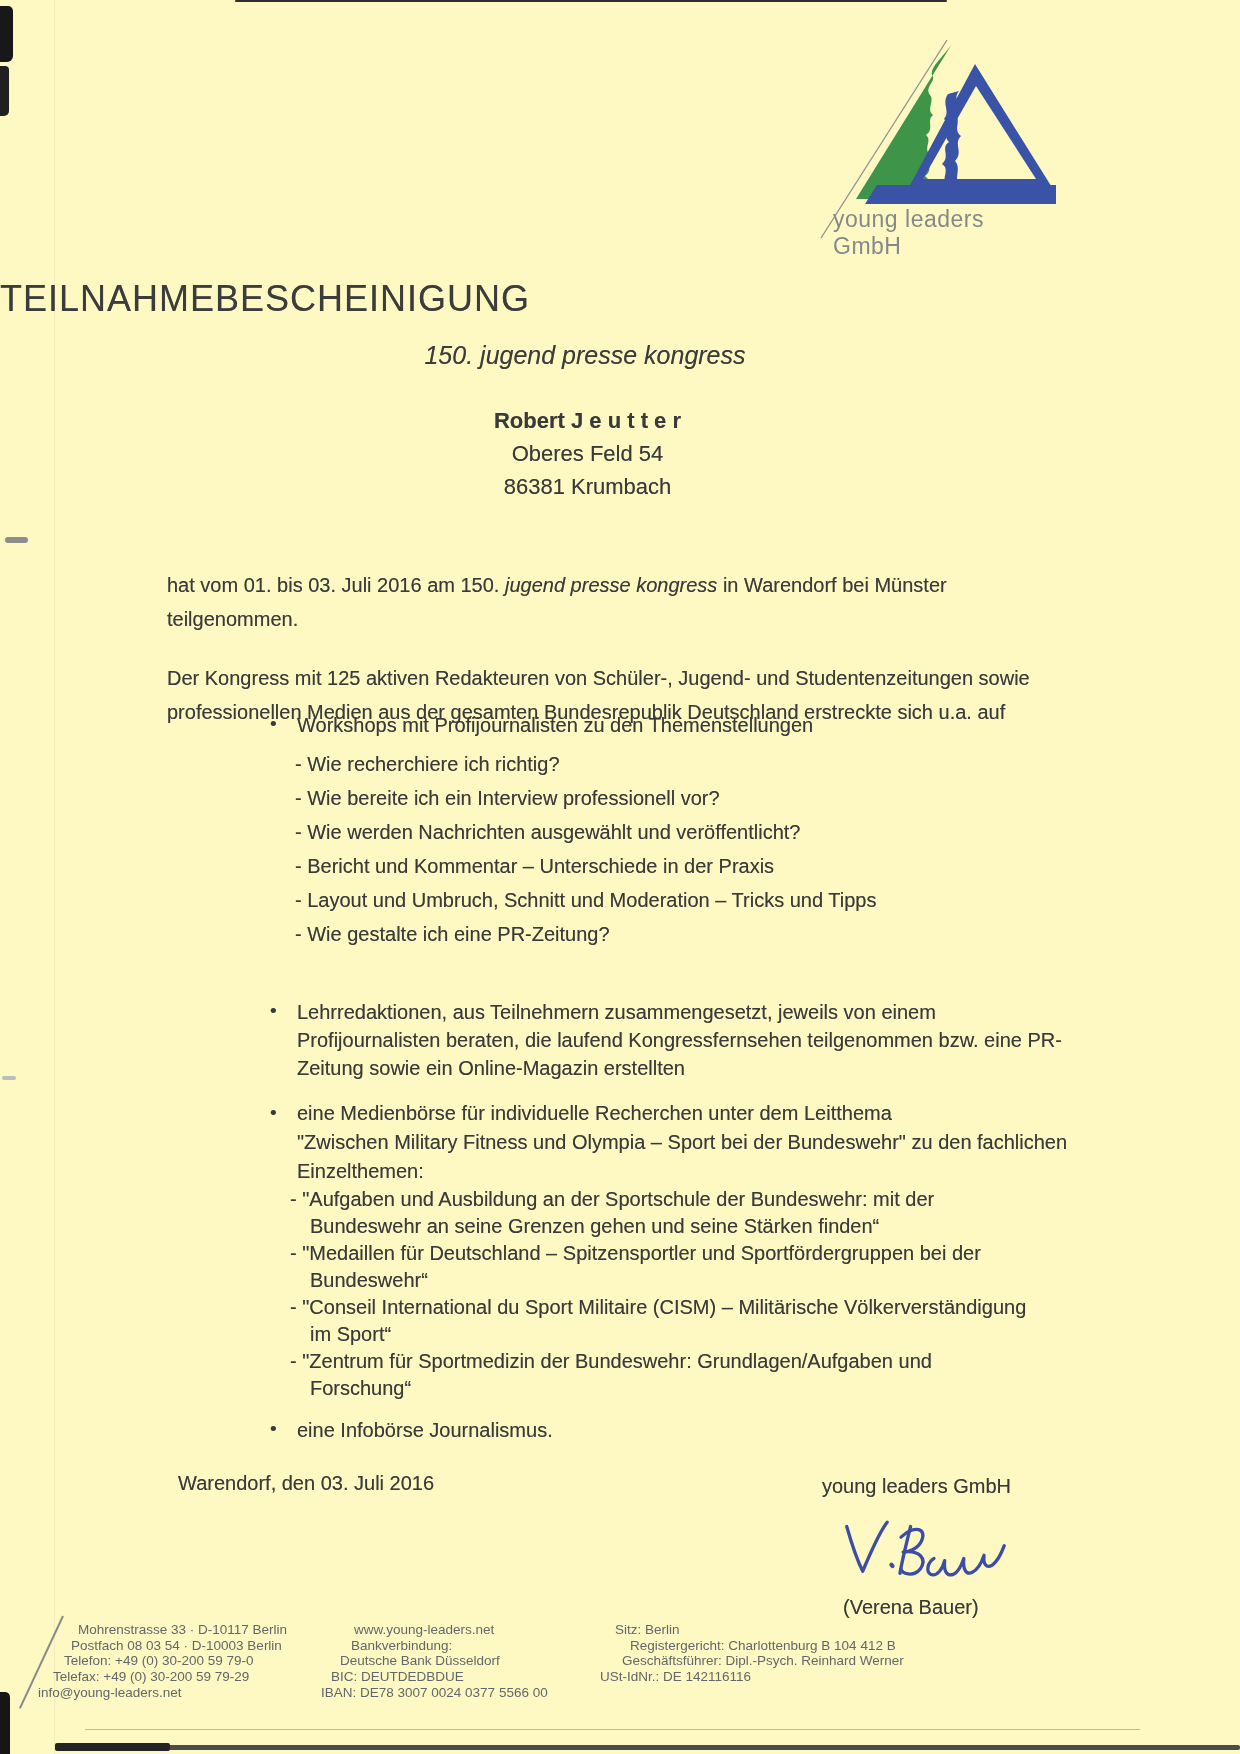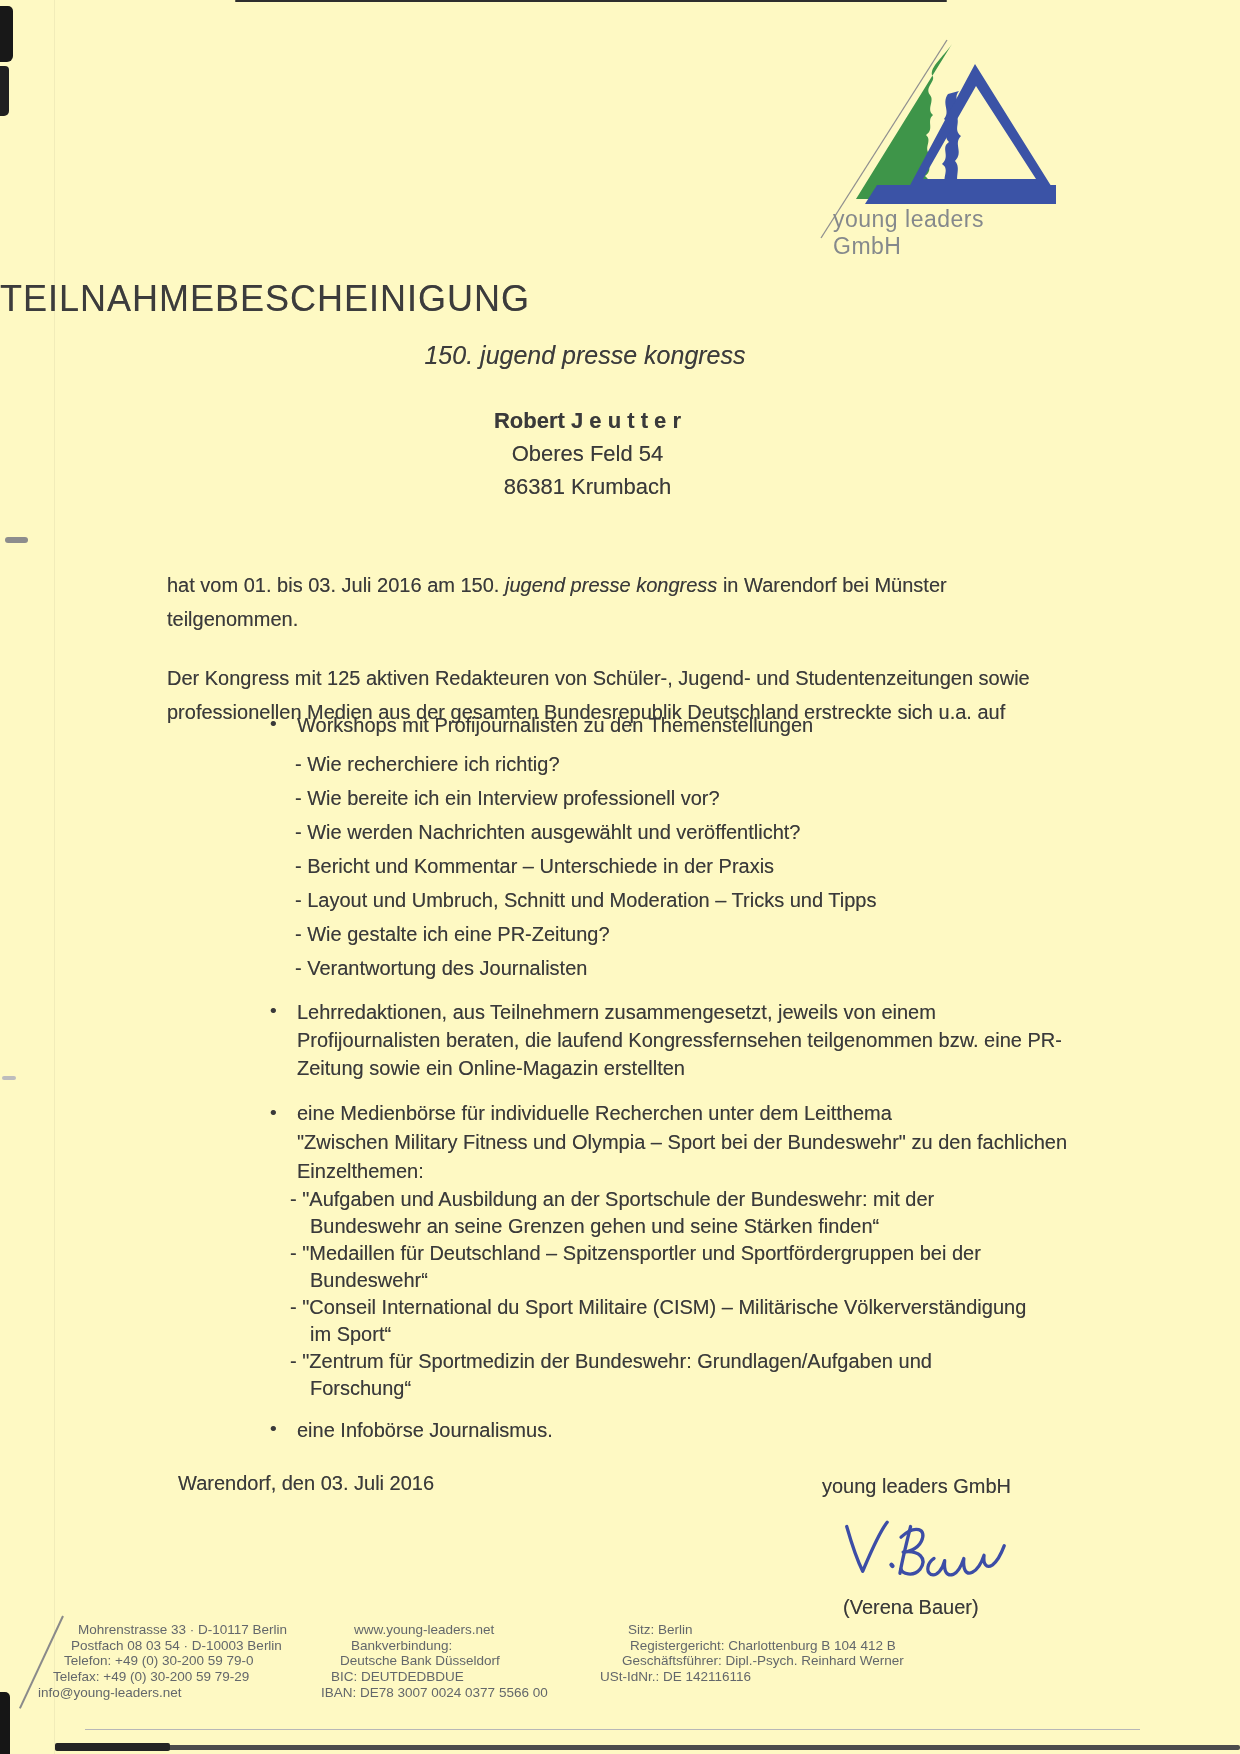--- a/index.html
+++ b/index.html
@@ -70,21 +70,21 @@
   .footer{position:absolute;top:1622px;font-size:13.5px;line-height:15.7px;color:#63676b;text-shadow:none;}
   .f1{left:38px;width:280px;}
   .f2{left:310px;width:270px;margin-left:7px;}
   .f3{left:598px;width:330px;}
   .f1 div:nth-child(1){margin-left:40px;} .f1 div:nth-child(2){margin-left:33px;}
   .f1 div:nth-child(3){margin-left:26px;} .f1 div:nth-child(4){margin-left:15px;}
   .f1 div:nth-child(5){margin-left:0;}
   .f2 div:nth-child(1){margin-left:37px;} .f2 div:nth-child(2){margin-left:34px;}
   .f2 div:nth-child(3){margin-left:23px;} .f2 div:nth-child(4){margin-left:14px;}
   .f2 div:nth-child(5){margin-left:4px;}
-  .f3 div:nth-child(1){margin-left:30px;} .f3 div:nth-child(2){margin-left:32px;}
+  .f3 div:nth-child(1){margin-left:17px;} .f3 div:nth-child(2){margin-left:32px;}
   .f3 div:nth-child(3){margin-left:24px;} .f3 div:nth-child(4){margin-left:2px;}
 </style>
 </head>
 <body>
 
 <div class="page">
 
   <div class="art edge-line-top"></div>
   <div class="art paper-edge"></div>
   <div class="art blob1"></div>
@@ -135,21 +135,20 @@
       <span>Workshops mit Profijournalisten zu den Themenstellungen</span>
     </div>
   </div>
   <div class="block ws-items">
     <div>- Wie recherchiere ich richtig?</div>
     <div>- Wie bereite ich ein Interview professionell vor?</div>
     <div>- Wie werden Nachrichten ausgewählt und veröffentlicht?</div>
     <div>- Bericht und Kommentar – Unterschiede in der Praxis</div>
     <div>- Layout und Umbruch, Schnitt und Moderation – Tricks und Tipps</div>
     <div>- Wie gestalte ich eine PR-Zeitung?</div>
-    <div>- Verantwortung des Journalisten</div>
   </div>
 
   <div class="block lehr">
     <div class="li-row">
       <span class="dot">•</span>
       <span>Lehrredaktionen, aus Teilnehmern zusammengesetzt, jeweils von einem</span>
     </div>
     <div class="cont">Profijournalisten beraten, die laufend Kongressfernsehen teilgenommen bzw. eine PR-</div>
     <div class="cont">Zeitung sowie ein Online-Magazin erstellten</div>
   </div>

